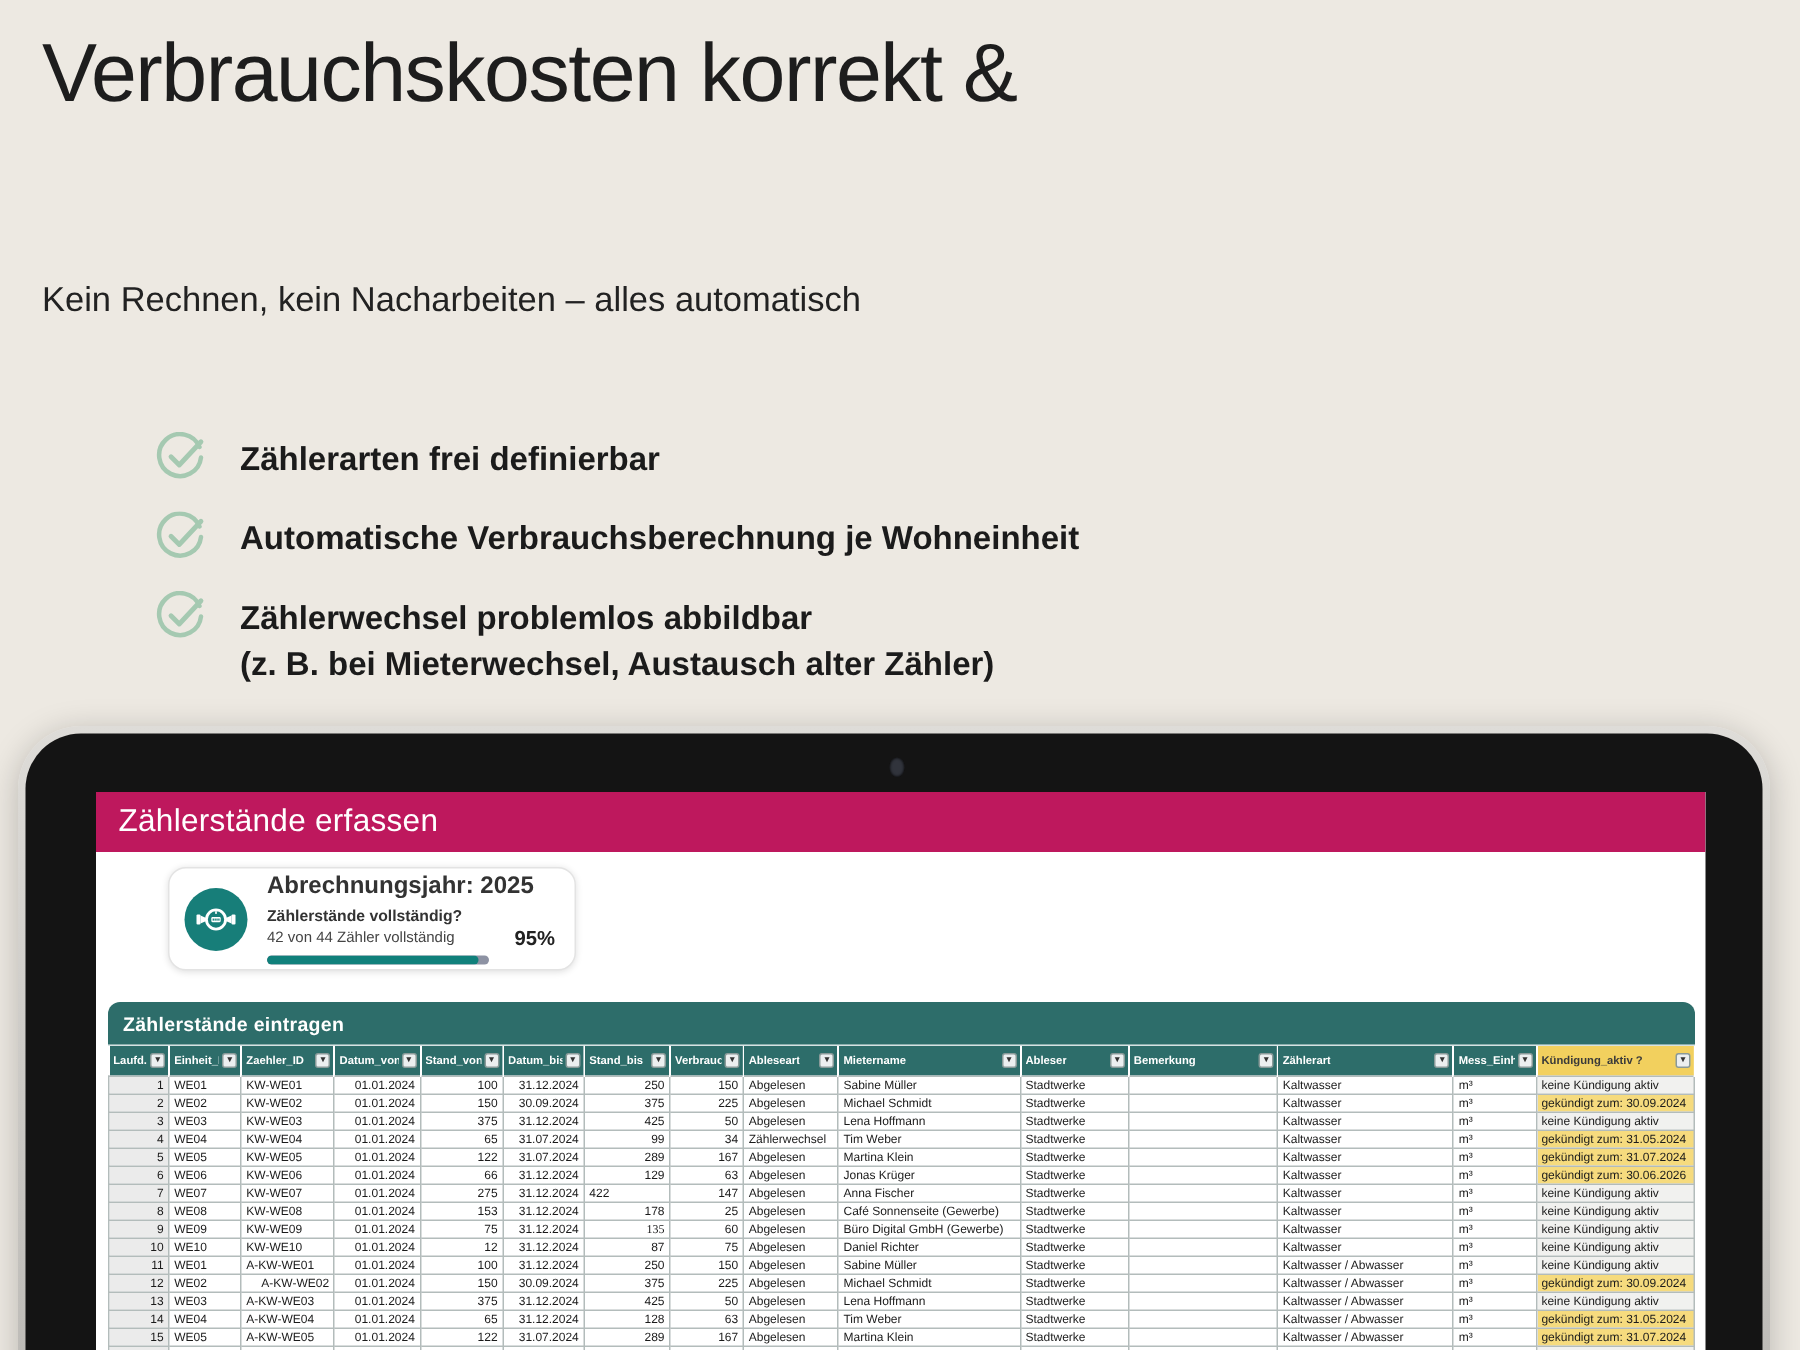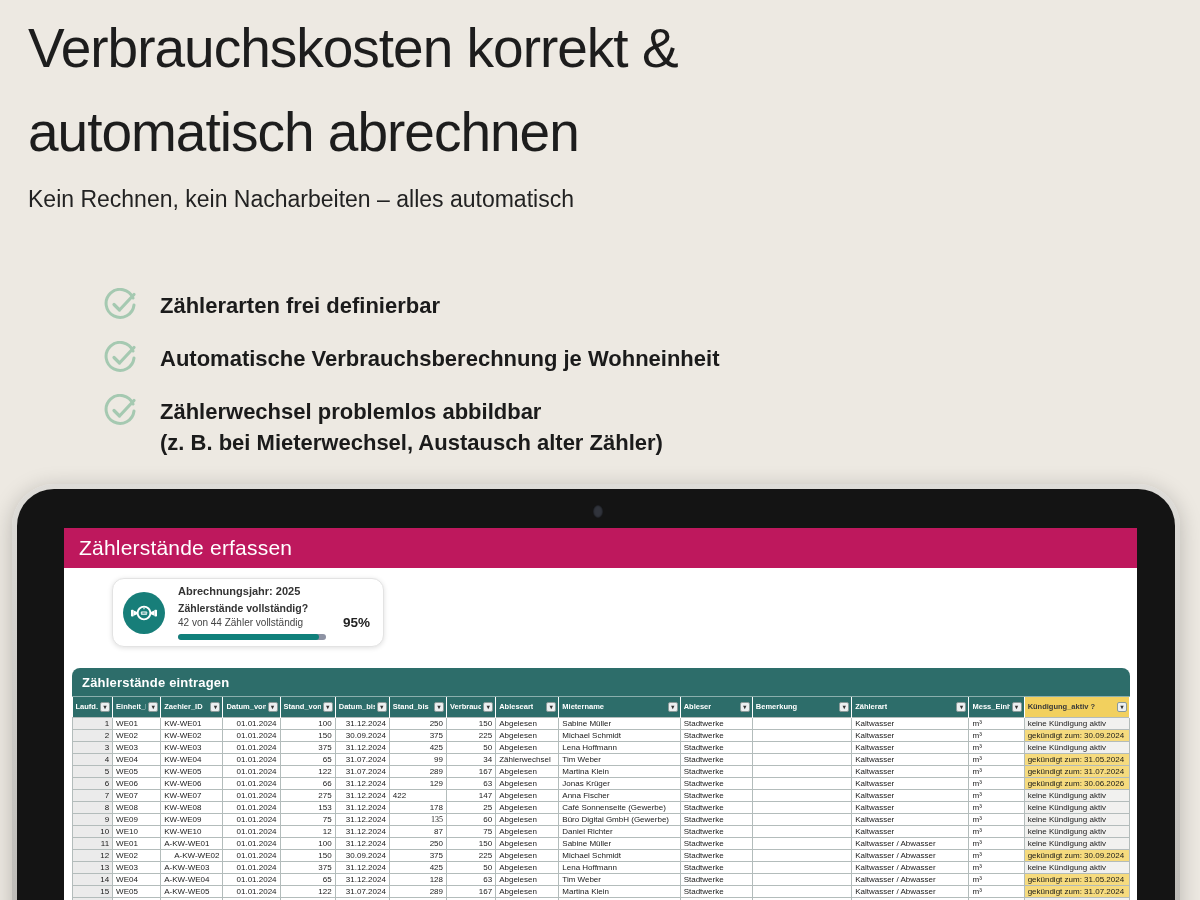--- a/index.html
+++ b/index.html
@@ -41,21 +41,21 @@
 
   
   .status-card { margin:10px 0 0 48px; width:272px; height:69px; background:#fff;
                  border:1px solid #e3e3e3; border-radius:12px;
                  box-shadow:0 1px 5px rgba(0,0,0,0.13);
                  display:flex; align-items:center; padding:8px 13px 8px 10px; }
   .meter-badge { width:42px; height:42px; border-radius:50%; background:#177E79;
                  flex:0 0 42px; margin-right:13px; display:flex; align-items:center; justify-content:center; }
   .meter-badge svg { width:30px; height:30px; }
   .status-body { flex:1; min-width:0; }
-  .status-line1 { font-size:11px; font-weight:700; color:#333; margin-bottom:5px; }
+  .status-line1 { font-size:16px; font-weight:700; color:#333; margin-bottom:5px; }
   .status-line2 { font-size:10.5px; font-weight:700; color:#333; margin-bottom:1px; }
   .status-line3 { display:flex; align-items:center; justify-content:space-between; }
   .status-line3-text { font-size:10px; color:#444; }
   .status-percent { font-size:13.5px; font-weight:700; color:#222; }
   .progress-track { margin-top:4px; width:calc(100% - 44px); height:6px; border-radius:3px;
                     background:#8d92a3; overflow:hidden; }
   .progress-fill { height:100%; border-radius:3px; background:#10807B; }
 
   
   .table-wrap { margin:21px 0 0 8px; width:1058px; }
@@ -80,21 +80,20 @@
   td.rownum { background:#ebebeb; }
   td.cancel-no { background:#f1f1ef; }
   td.cancel-yes { background:#F6DB7E; }
   tr.partial { height:9px; }
 </style>
 </head>
 <body>
 
 <h1 class="headline">
   <span>Verbrauchskosten korrekt &amp;</span><br>
-  <span>automatisch abrechnen</span>
 </h1>
 <div class="subtitle">Kein Rechnen, kein Nacharbeiten – alles automatisch</div>
 
 <div class="benefits">
     <div class="bullet">
       <span class="bullet-icon">
         <svg viewBox="0 0 34 34">
           <path d="M30 10 A14 14 0 1 0 31 17" fill="none" stroke="#A5C9B1" stroke-width="3" stroke-linecap="round"></path>
           <path d="M11 16.5 L16.5 22 L31 6.5" fill="none" stroke="#A5C9B1" stroke-width="3.2" stroke-linecap="round" stroke-linejoin="round"></path>
         </svg>

